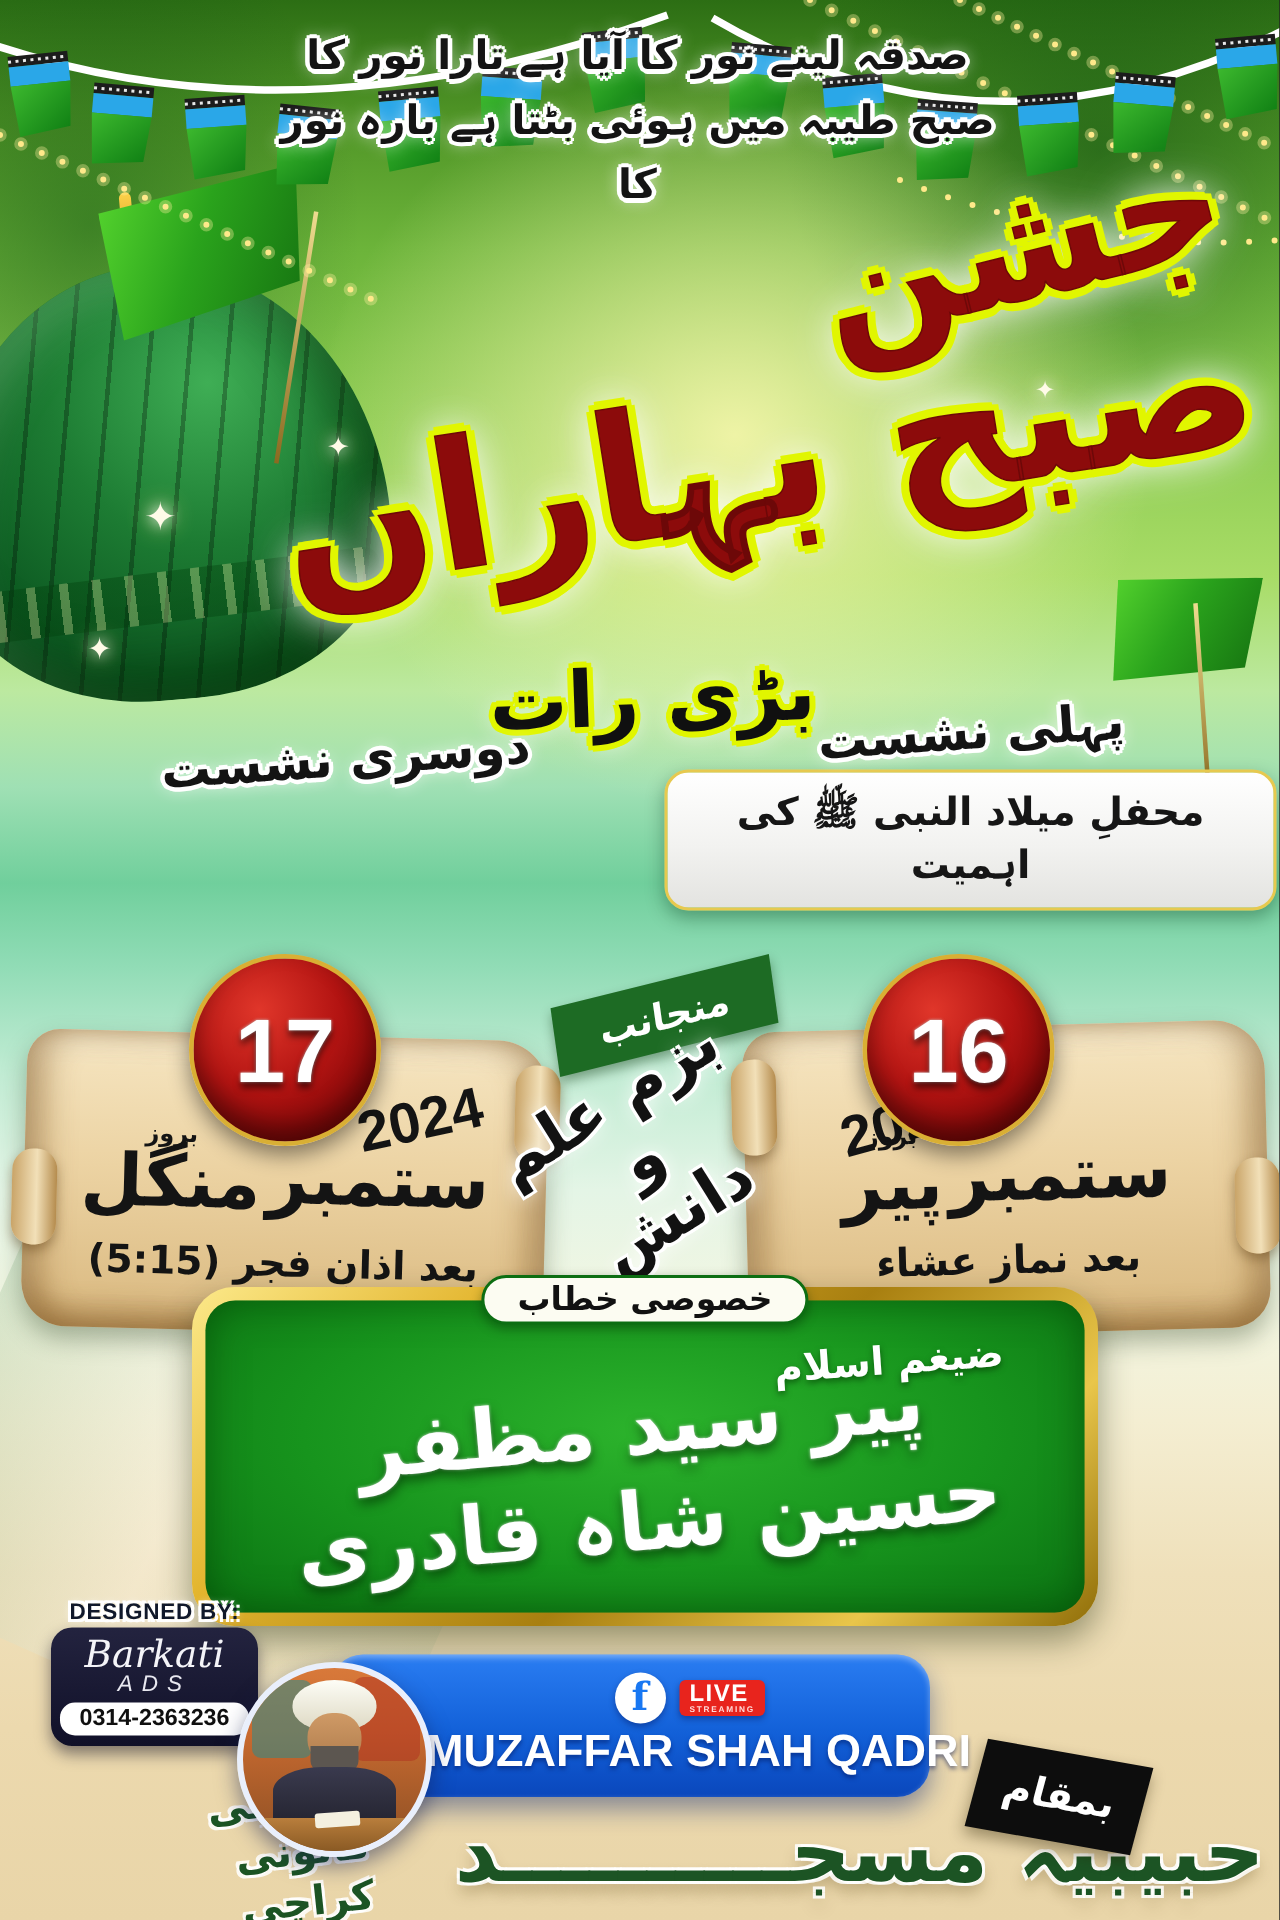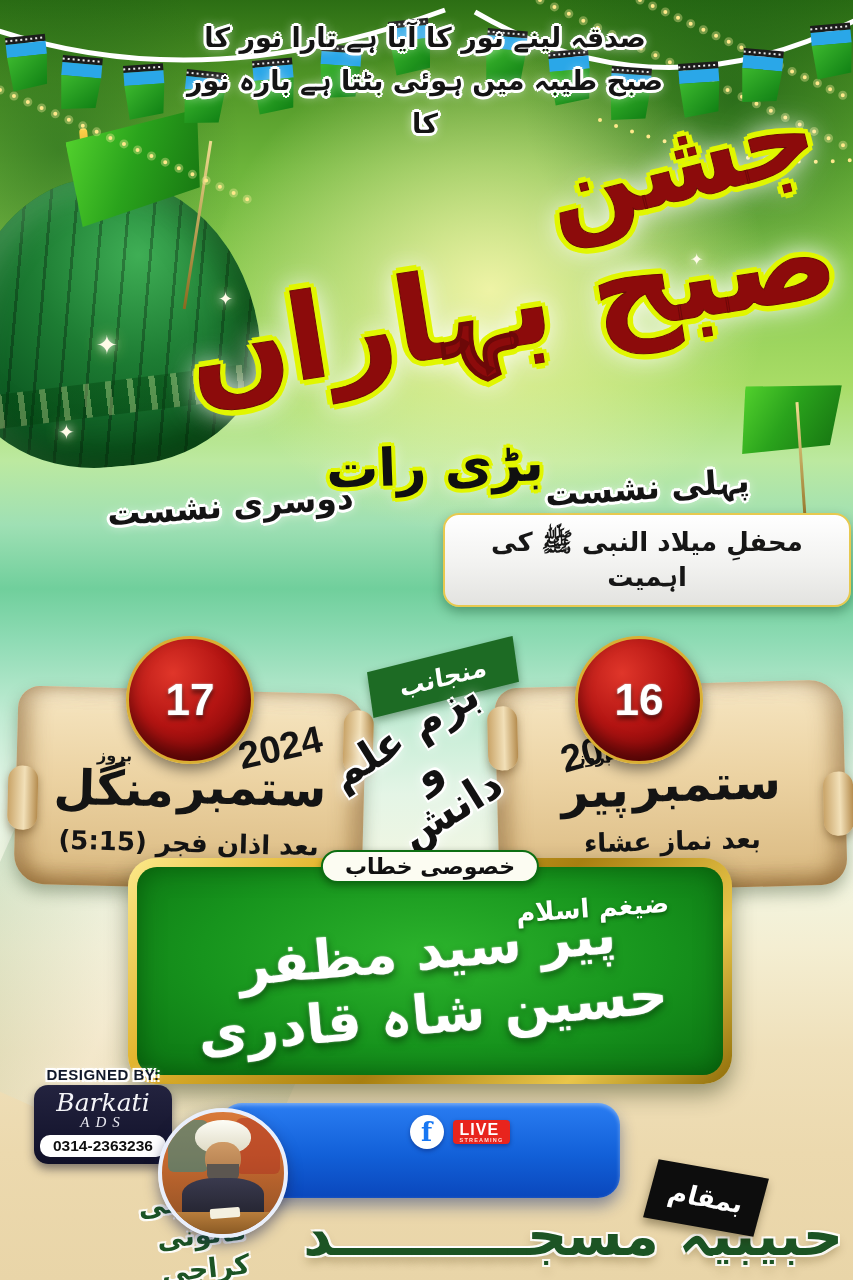--- a/index.html
+++ b/index.html
@@ -83,21 +83,21 @@
       inset 0 -12px 18px rgba(120,80,30,.32),inset 0 12px 14px rgba(255,246,220,.7),
       0 8px 16px rgba(40,60,30,.35);}
   .scroll-curl{position:absolute;width:30px;height:64px;border-radius:14px;
     background:linear-gradient(90deg,#c9a468,#f2e0b8 55%,#b58c4e);box-shadow:0 4px 8px rgba(80,50,10,.4);}
   .scroll-first{left:497px;top:684px;width:348px;height:205px;transform:rotate(-1.5deg);}
   .scroll-second{left:16px;top:690px;width:348px;height:198px;transform:rotate(1.5deg);}
   .date-circle{width:122px;height:122px;border-radius:50%;
     background:radial-gradient(circle at 36% 28%,#e0362a 0%,#b31412 45%,#8c0a0a 70%,#640404 100%);
     border:3px solid #d9af34;box-shadow:0 6px 14px rgba(0,0,0,.45),inset 0 -10px 16px rgba(0,0,0,.4);
     display:flex;align-items:center;justify-content:center;}
-  .date-num{font-family:"Liberation Sans",sans-serif;font-size:44px;font-weight:bold;color:#fff;
+  .date-num{font-family:"Liberation Sans",sans-serif;font-size:60px;font-weight:bold;color:#fff;
     text-shadow:0 4px 5px rgba(0,0,0,.55),0 0 2px #cfcfcf;}
   .circle-first{left:575px;top:636px;}
   .circle-second{left:126px;top:636px;}
   .scroll-inner{position:relative;width:100%;height:100%;direction:rtl;}
   .scroll-year{position:absolute;font-family:"Liberation Sans",sans-serif;font-weight:bold;font-size:38px;color:#141414;
     transform:rotate(-14deg);}
   .year-first{left:64px;top:42px;}
   .year-second{right:42px;top:34px;}
   .month-line{position:absolute;left:0;right:0;text-align:center;font-size:48px;font-weight:bold;color:#141414;
     display:flex;align-items:flex-end;justify-content:center;gap:4px;}
@@ -130,21 +130,21 @@
   .speaker-name{position:absolute;left:0;right:0;top:52px;padding:0 16px;text-align:center;
     font-size:54px;font-weight:bold;color:#fff;line-height:1.18;transform:rotate(-5deg);
     text-shadow:0 4px 8px rgba(0,45,0,.65),0 0 2px #eaffea;}
   
   .designer{left:34px;top:1066px;width:138px;text-align:center;font-family:"Liberation Sans",sans-serif;}
   .designer-heading{font-size:15px;font-weight:bold;letter-spacing:.5px;color:#10182a;text-shadow:
     -2px -2px 0 #fff,2px -2px 0 #fff,-2px 2px 0 #fff,2px 2px 0 #fff,0 0 6px #fff;}
   .designer-card{margin-top:2px;background:linear-gradient(180deg,#23233f,#101028);border-radius:14px;
     padding:5px 6px 7px;box-shadow:0 5px 10px rgba(20,20,40,.5);}
   .designer-brand{font-family:"DejaVu Serif",serif;font-style:italic;font-size:25px;color:#f4f4f8;line-height:1.05;}
-  .designer-sub{font-family:Liberation Serif, serif;font-style:italic;font-size:15px;color:#e8e8f0;letter-spacing:6px;margin-top:-2px;}
+  .designer-sub{font-family:Liberation Sans, sans-serif;font-style:italic;font-size:15px;color:#e8e8f0;letter-spacing:6px;margin-top:-2px;}
   .designer-phone{margin-top:4px;background:#fff;border-radius:10px;font-size:15.5px;font-weight:bold;color:#101010;
     padding:2px 5px;}
   
   .live-bar{left:220px;top:1103px;width:400px;height:95px;border-radius:22px;
     background:linear-gradient(180deg,#2a7df2 0%,#1260d8 55%,#0a47bc 100%);
     box-shadow:0 8px 16px rgba(10,40,120,.45),inset 0 2px 4px rgba(255,255,255,.4);}
   .live-row1{position:absolute;left:88px;right:8px;top:12px;display:flex;align-items:center;justify-content:center;gap:9px;}
   .fb-circle{width:34px;height:34px;border-radius:50%;background:#fff;display:flex;align-items:center;justify-content:center;
     font-family:"DejaVu Serif",serif;font-weight:bold;font-size:26px;color:#1877f2;box-shadow:0 2px 4px rgba(0,0,60,.35);}
   .live-badge{background:#e8241d;border-radius:4px;padding:2px 7px 1px;text-align:left;line-height:1;
@@ -340,20 +340,21 @@
   <div class="abs live-bar">
     <div class="live-row1">
       <span class="fb-circle">
         <span>f</span>
       </span>
       <span class="live-badge">
         <div class="live-word">LIVE</div>
         <div class="streaming-word">STREAMING</div>
       </span>
     </div>
+    <div class="live-name2">MUZAFFAR SHAH QADRI</div>
   </div>
 
   <div class="abs photo">
     <div class="bg1"></div>
     <div class="bg2"></div>
     <div class="turban"></div>
     <div class="face"></div>
     <div class="beard"></div>
     <div class="robe"></div>
     <div class="desk"></div>

